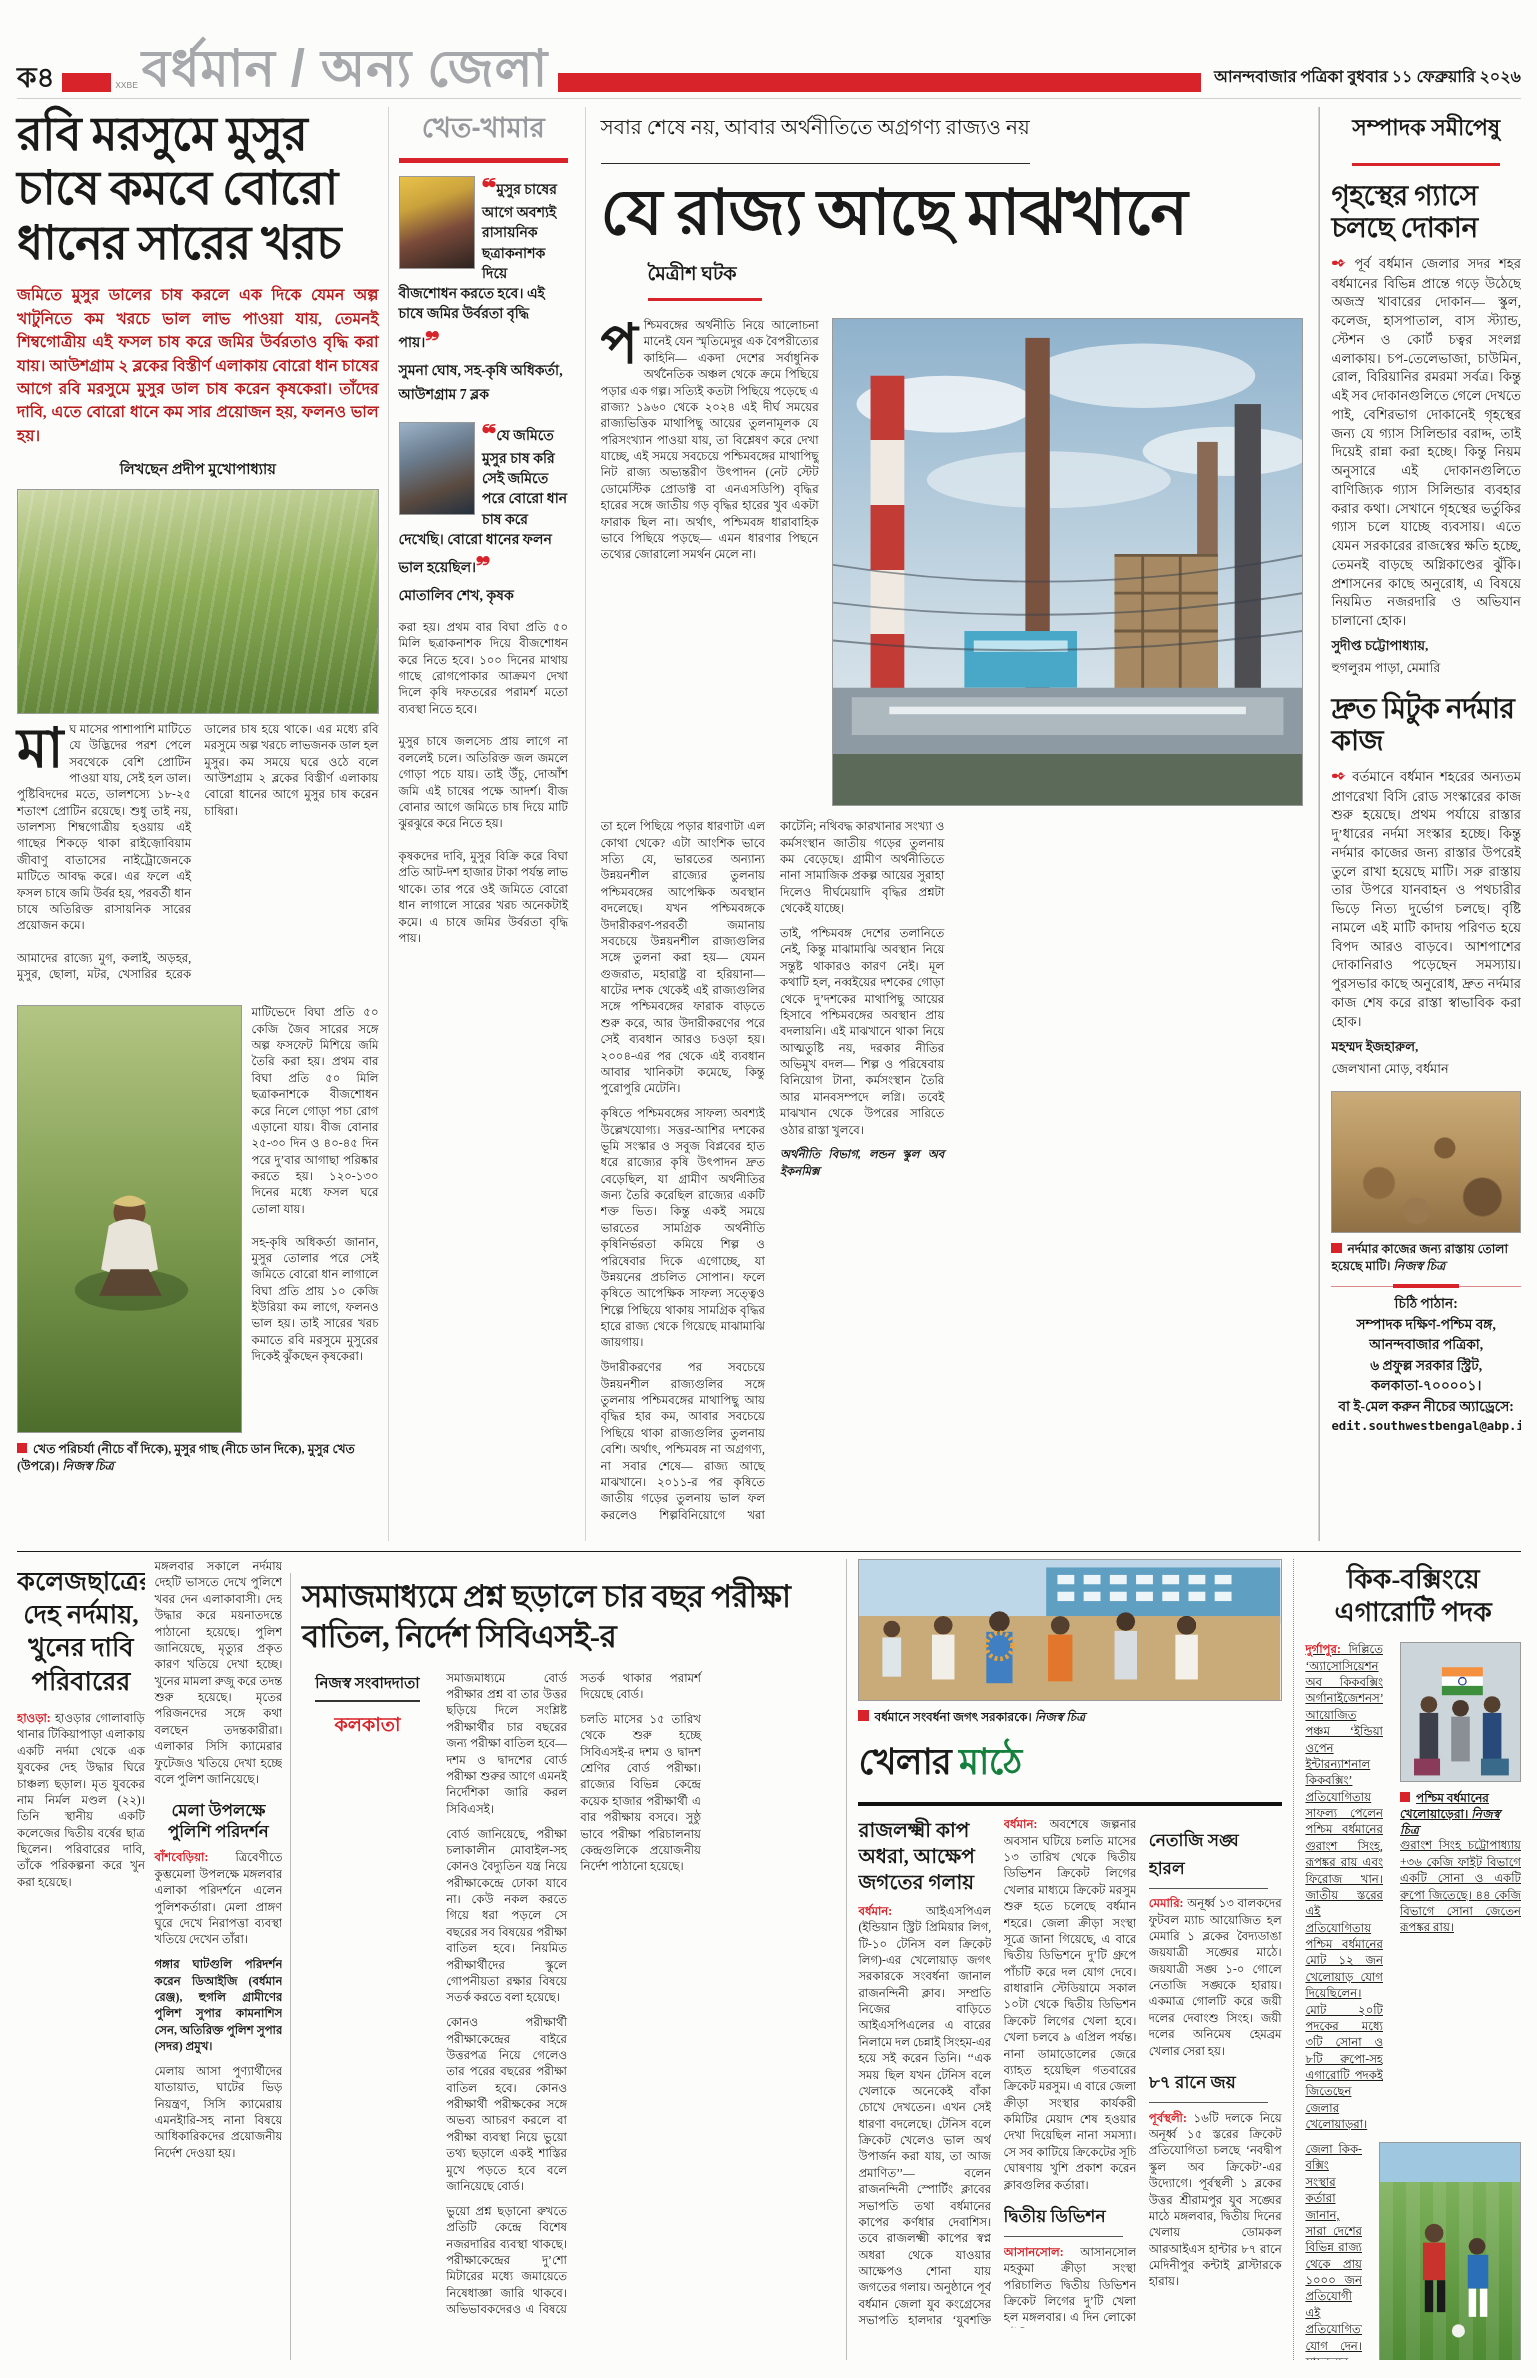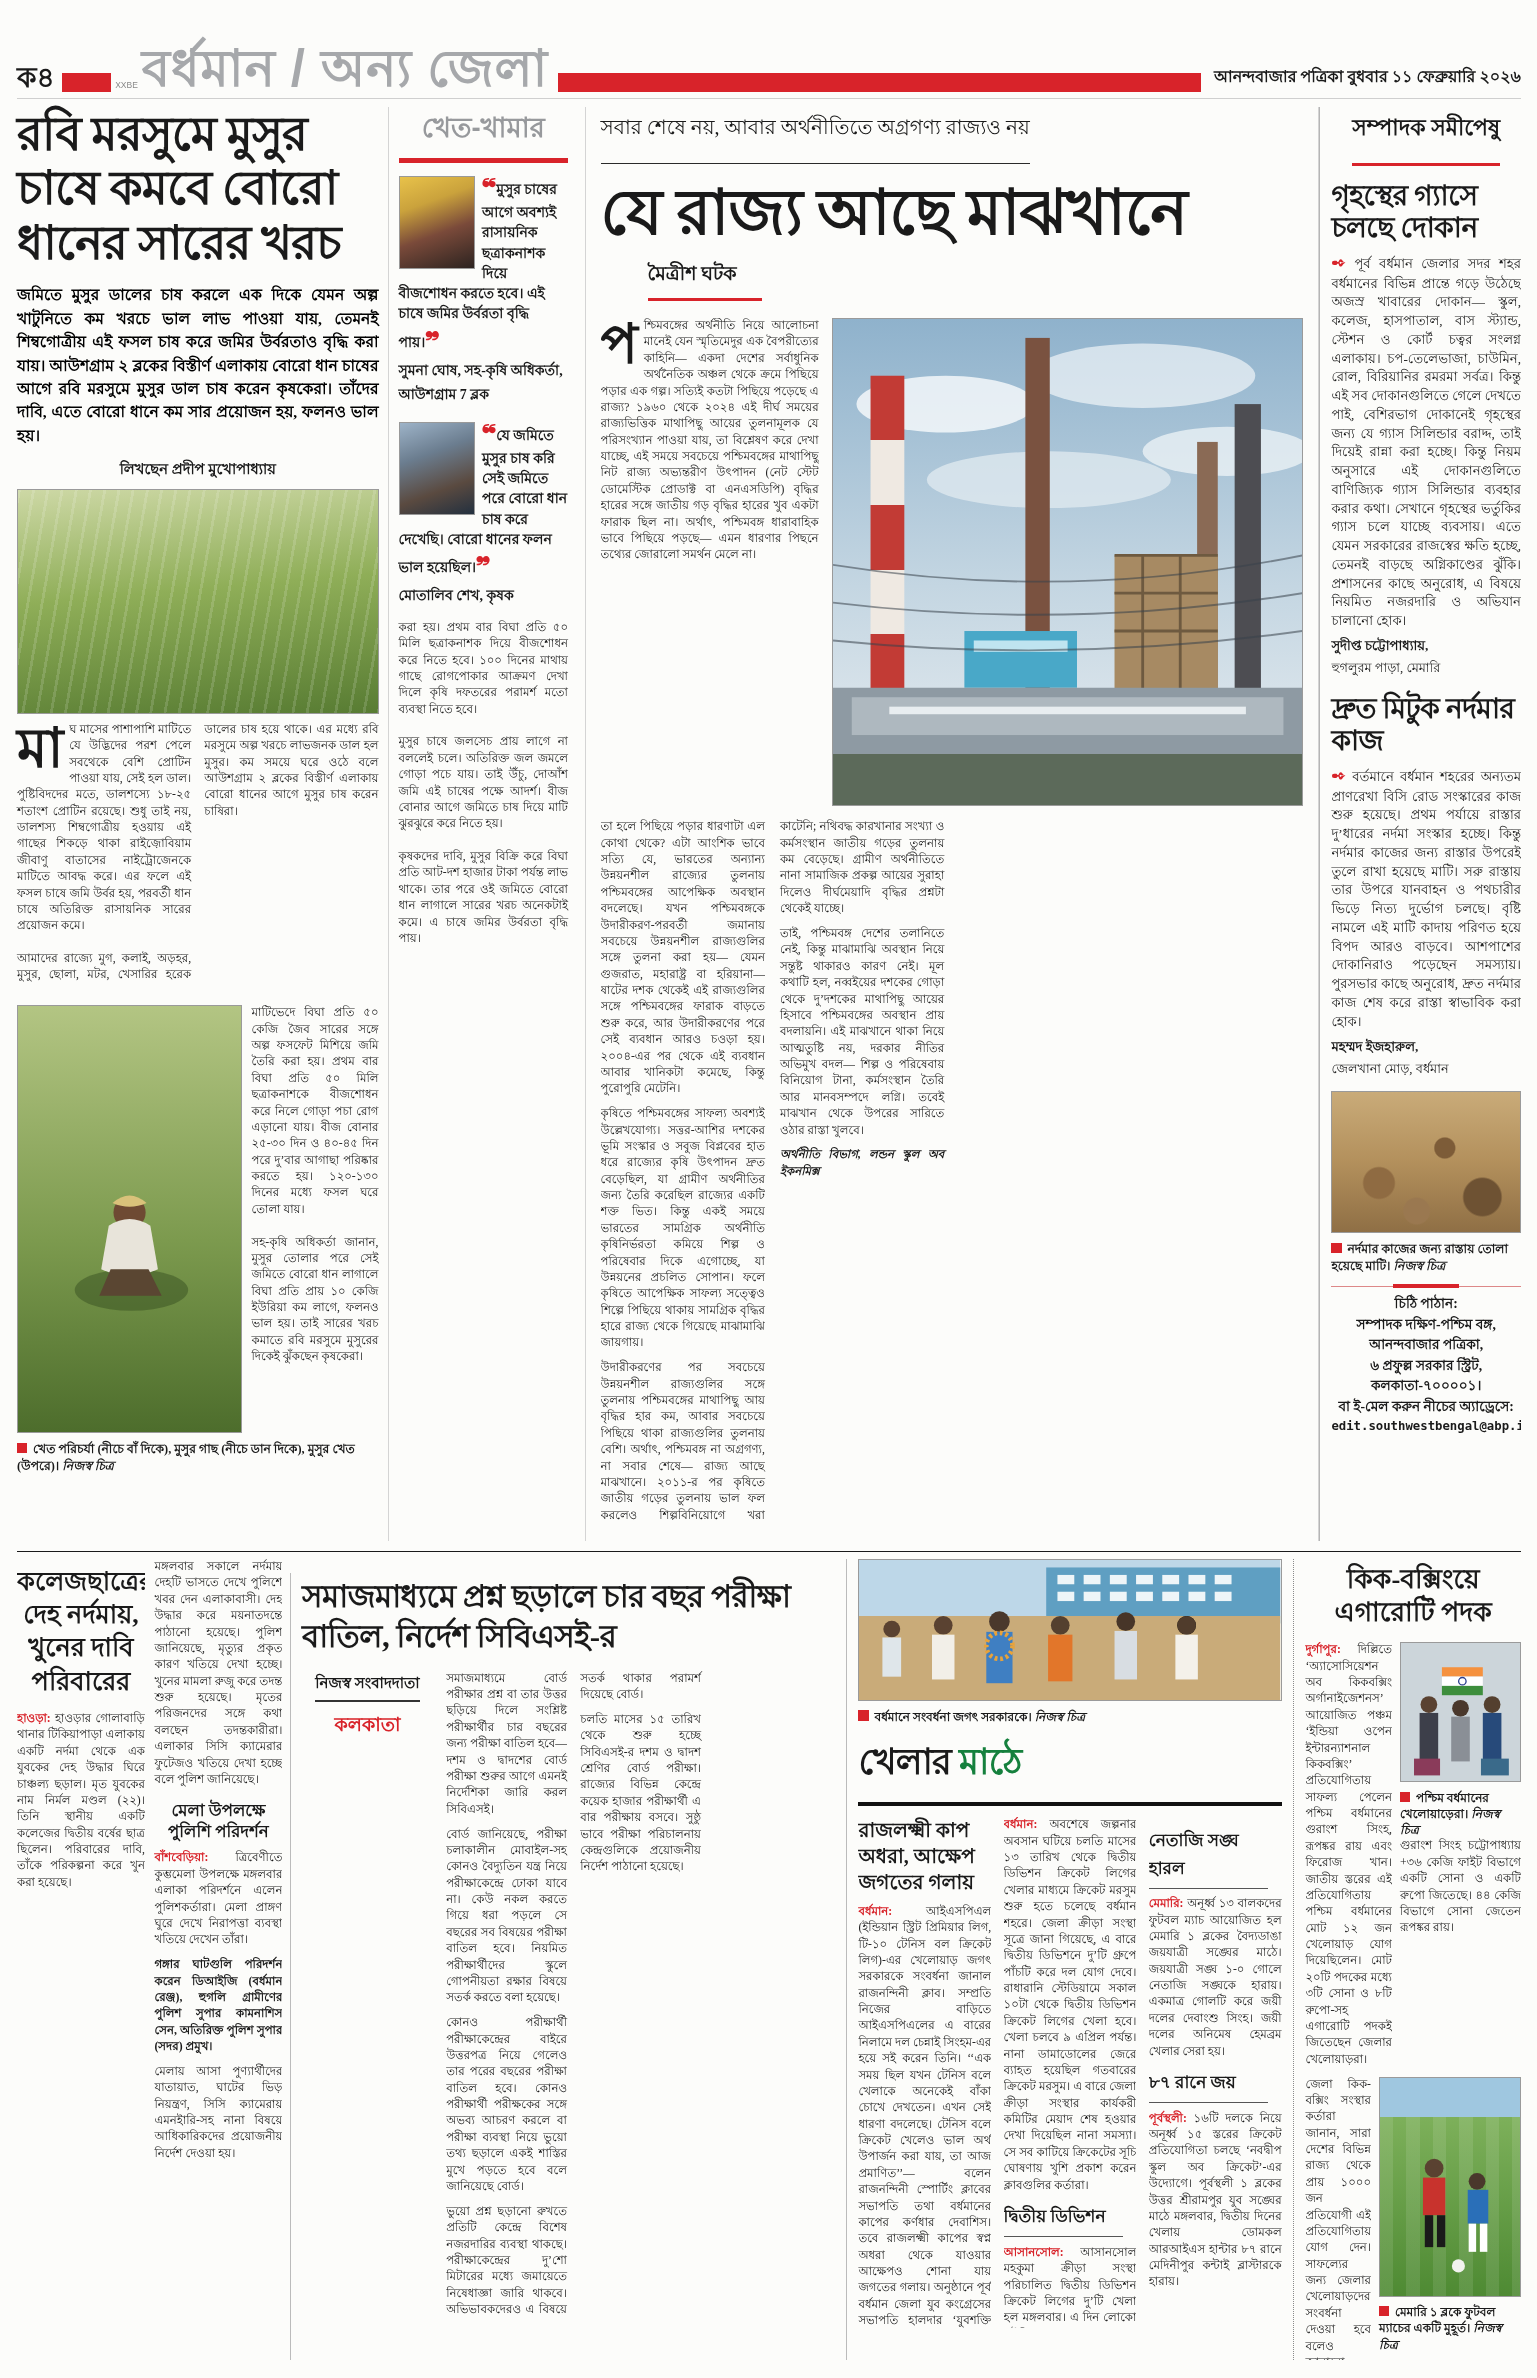--- a/index.html
+++ b/index.html
@@ -16,21 +16,21 @@
   .section-title { font-size:51px; font-weight:800; color:#a6a8ab; line-height:.9; letter-spacing:0.9px; font-family:"Liberation Sans",sans-serif; white-space:nowrap; }
   .dateline { font-size:16px; font-weight:700; white-space:nowrap; padding-bottom:0.9px; }
   .dateline .brand { font-weight:800; }
 
   
   .top { display:flex; height:1442px; overflow:hidden; padding:7.6px 17px 0; }
 
   .lentil { width:560px; flex:none; display:flex; }
   .lentil-left { width:371px; flex:none; padding-right:9.5px; }
   .lentil-head { font-size:47px; line-height:1.16; font-weight:800; letter-spacing:-0.9px; }
-  .lentil-intro { margin-top:13.2px; font-size:15.6px; font-weight:700; color:#000000; line-height:1.5; text-align:justify; }
+  .lentil-intro { margin-top:13.2px; font-size:15.6px; font-weight:700; color:#b91c1c; line-height:1.5; text-align:justify; }
   .lentil-byline { text-align:center; font-weight:800; font-size:14.7px; margin:9.5px 0 7.6px; }
   .ph { border:0.9px solid #9a9a9a; overflow:hidden; position:relative; }
   .field-photo { width:100%; height:225px;
     background: repeating-linear-gradient(100deg, rgba(255,255,255,.14) 0 2.8px, rgba(0,0,0,0) 2.8px 14px),
                 linear-gradient(175deg,#cdd8a5 0%,#8fae58 45%,#587c33 100%); }
   .bt { font-size:11.7px; line-height:1.4; text-align:justify; white-space:pre-line; }
   .bt2 { column-count:2; column-gap:13.2px; height:276px; column-fill:auto; margin-top:7.6px; }
   .lentil-row { display:flex; gap:9.5px; margin-top:7.6px; height:428px; overflow:hidden; }
   .farmer-photo { width:225px; flex:none; height:100%;
     background: linear-gradient(180deg,#b3c583 0%,#7c9a4e 55%,#4d6d2c 100%); }
@@ -102,21 +102,21 @@
   .jagat-photo { width:100%; height:142px; }
   .sp-hd { font-size:36px; font-weight:800; border-bottom:4.7px solid #111; padding-bottom:7.6px; margin:9.5px 0 11.4px; letter-spacing:-0.9px; }
   .sp-hd .red { color:#15803d; }
   .sp-cols { display:flex; gap:12.3px; height:511px; overflow:hidden; }
   .sp-col { flex:1; overflow:hidden; }
   .sp-lead { font-size:20px; font-weight:800; line-height:1.3; margin-bottom:8.5px; }
   .sub2 { font-size:17px; font-weight:800; border-bottom:0.9px solid #555; padding-bottom:4.7px; margin:9.5px 0 7.6px; width:90%; }
 
   .kick { flex:1; border-left:1.9px dotted #8a8a8a; padding-left:11.4px; overflow:hidden; }
   .kick h2 { font-size:26.5px; line-height:1.25; font-weight:800; text-align:center; margin:3.8px 0 13.2px; }
-  .kick-row { display:flex; gap:8px; }
+  .kick-row { display:flex; gap:17px;text-decoration:underline; }
   .kick-colL { flex:1; overflow:hidden; }
   .kick-colR { width:121px; flex:none; }
   .flag-photo { width:100%; height:140px; background:linear-gradient(180deg,#cfd8de 0 55%,#b9a98c 55% 100%); }
   .football-photo { width:100%; height:220px; background:
       linear-gradient(180deg,#9fc7e0 0 18%, rgba(0,0,0,0) 18%),
       repeating-linear-gradient(90deg, rgba(255,255,255,.10) 0 13.2px, rgba(0,0,0,0) 13.2px 26.5px),
       linear-gradient(180deg,#7db05a 18%,#4e8a33 100%); }
   .kick .caption, .sports .caption { font-size:12px; }
 
   svg { display:block; }

